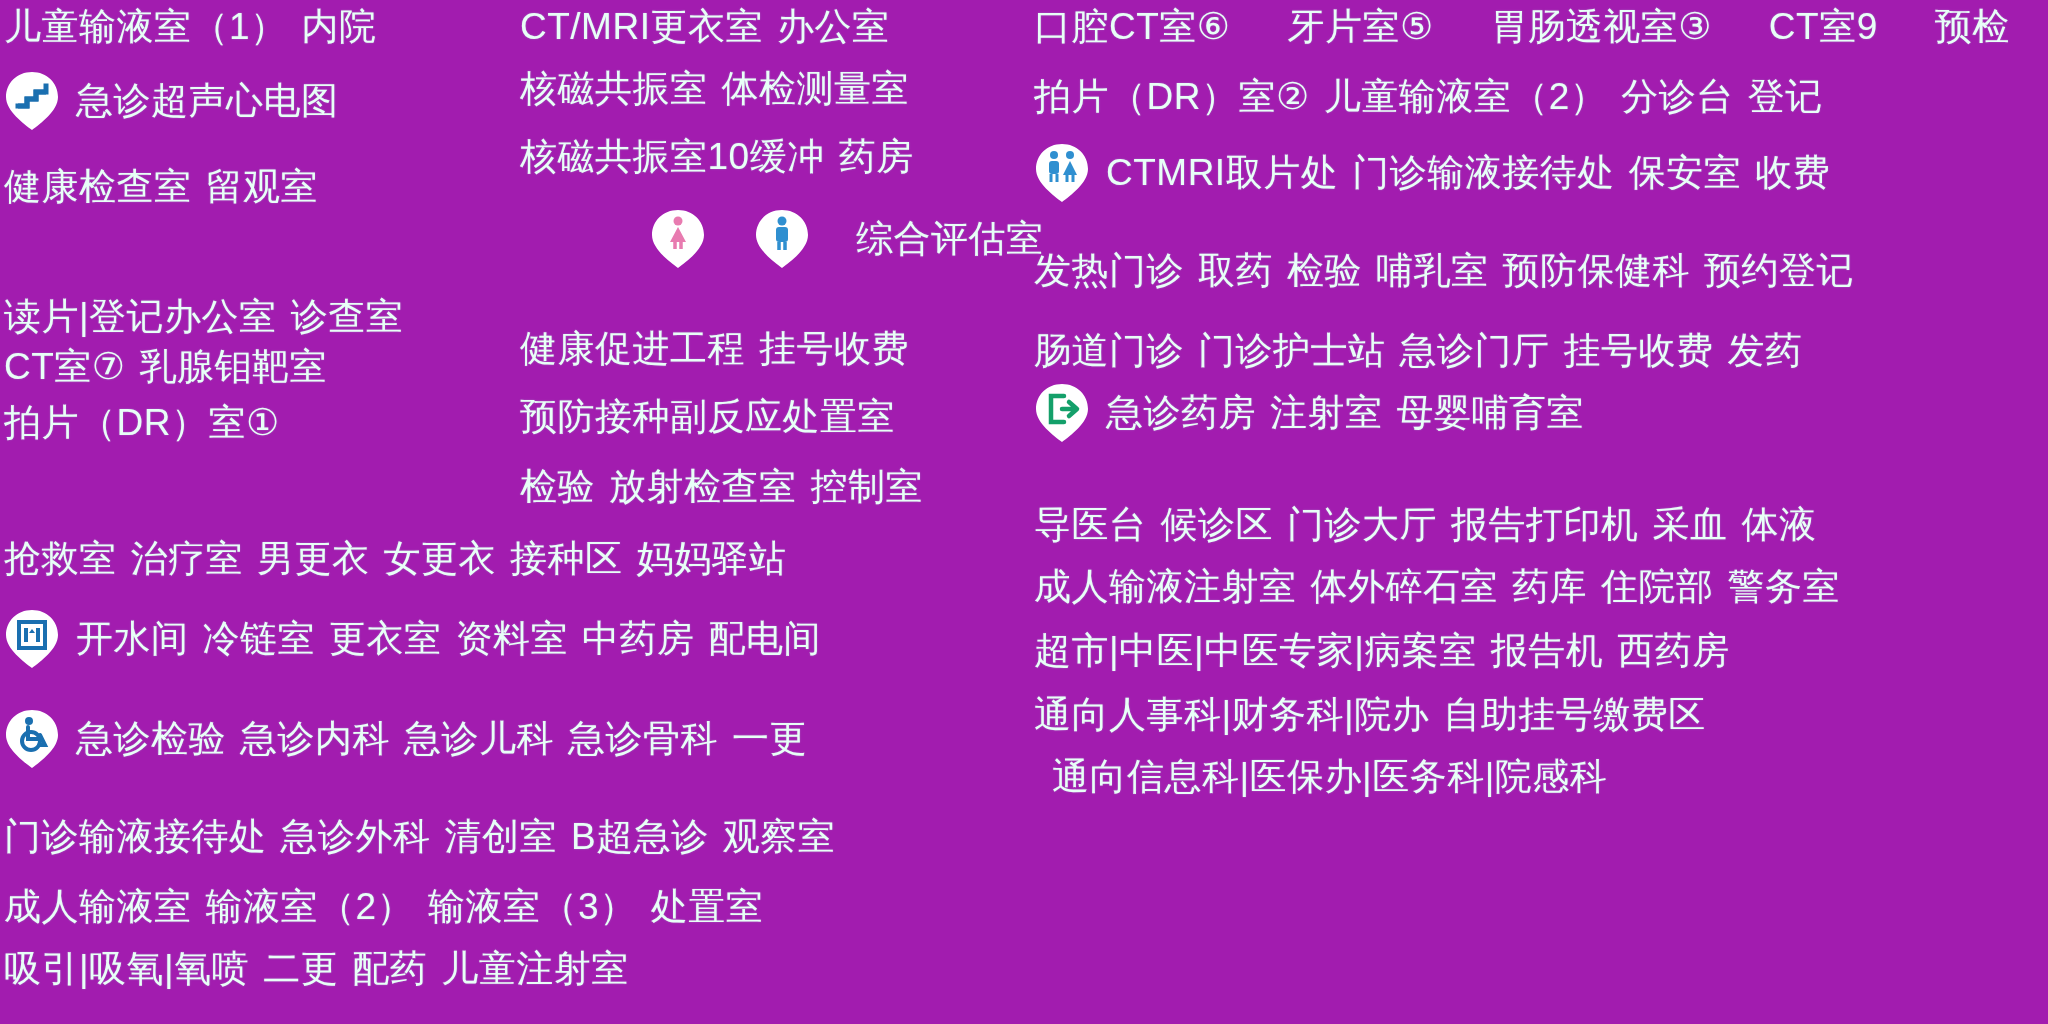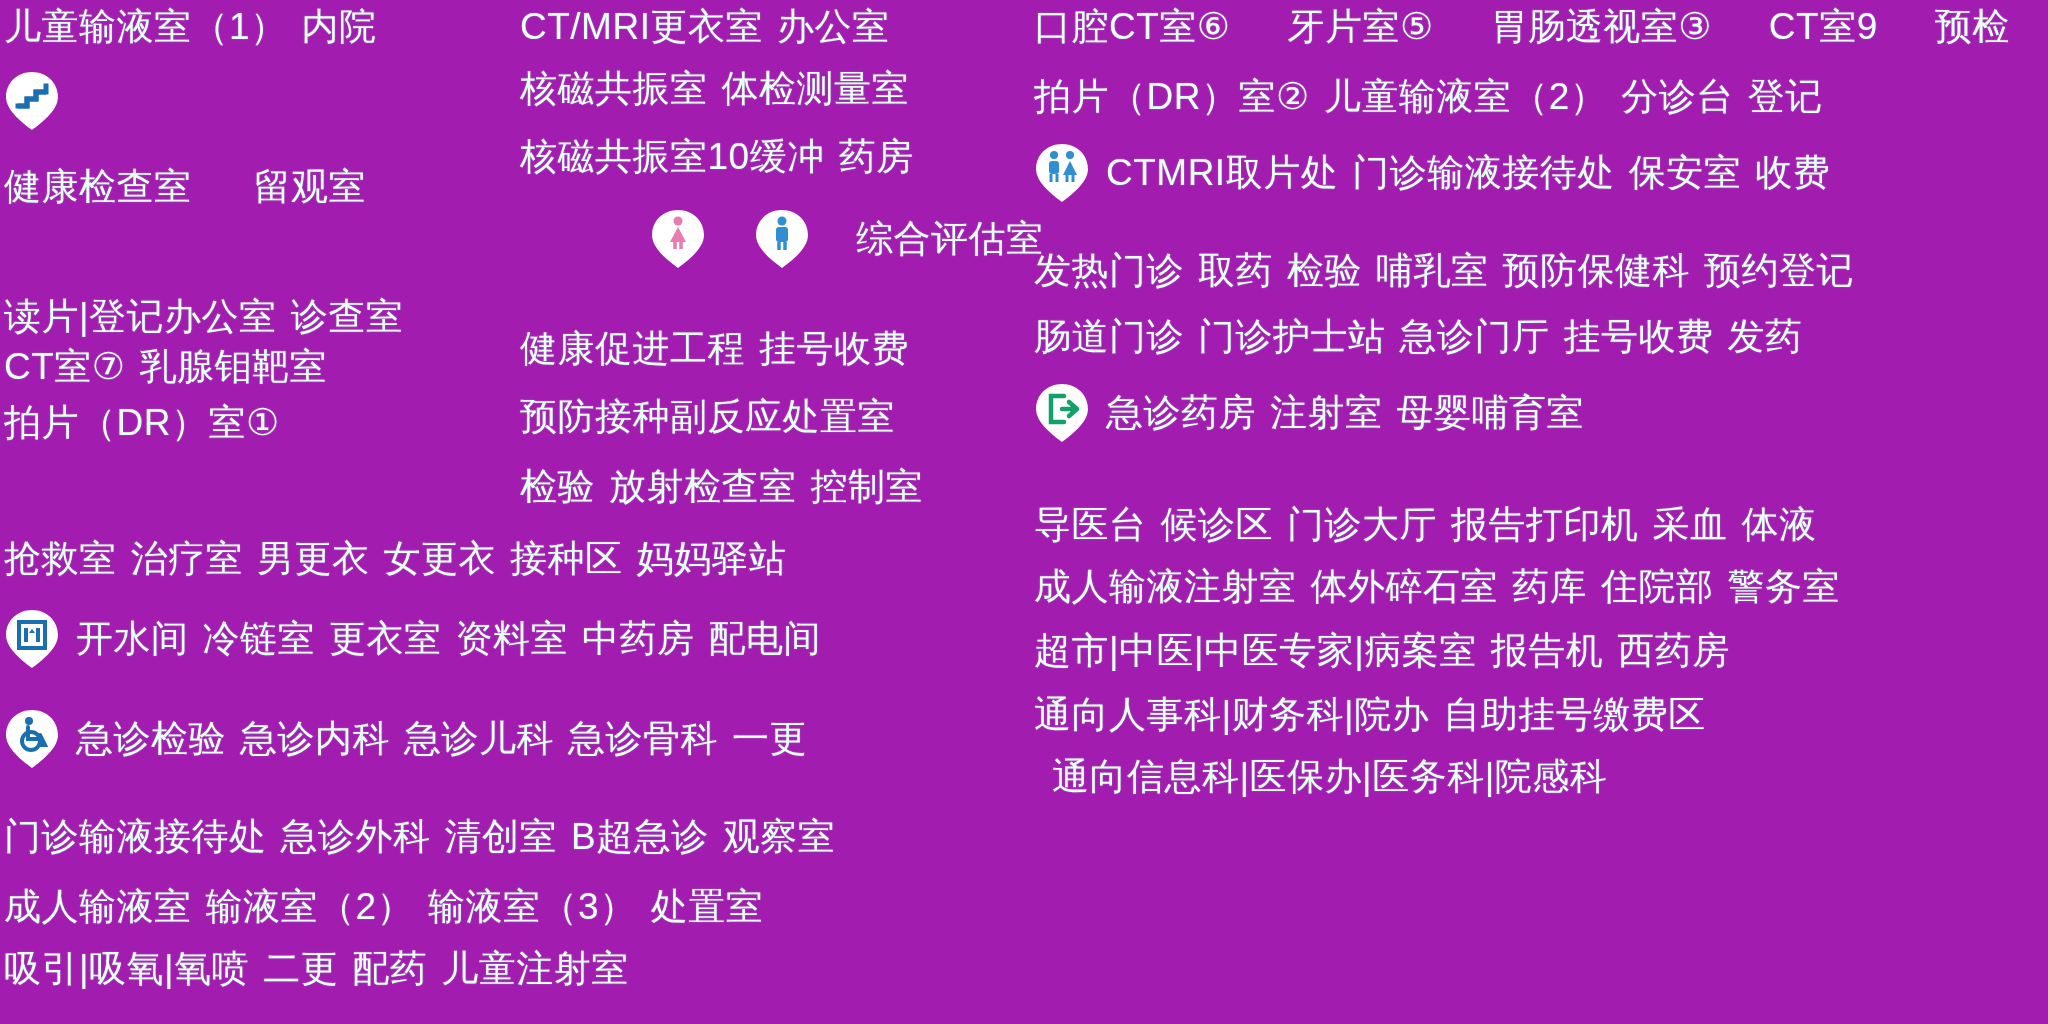--- a/index.html
+++ b/index.html
@@ -55,23 +55,24 @@
     </div>
 
     <div class="row" style="left:4px; top:70px;">
       <span class="icon-badge">
         <svg width="56" height="62" viewBox="0 0 56 62">
           <path d="M28 2 C13 2 2 13 2 27 C2 41 20 54 28 60 C36 54 54 41 54 27 C54 13 43 2 28 2 Z" fill="#ffffff"></path>
           <path d="M14 36 h9 v-7 h9 v-7 h10 v-6" stroke="#1a6fb0" stroke-width="5" fill="none" stroke-linecap="square"></path>
           <path d="M14 36 h9 v-7 h9 v-7 h10" stroke="#1a6fb0" stroke-width="5" fill="none"></path>
         </svg>
       </span>
-    </div>
-
-    <div class="row" style="left:4px; top:168px;gap:48px;">
+      <span class="txt">急诊超声心电图</span>
+    </div>
+
+    <div class="row" style="left:4px; top:168px;">
       <span class="txt">健康检查室</span>
       <span class="txt">留观室</span>
     </div>
 
     <div class="row" style="left:4px; top:298px;">
       <span class="txt">读片|登记办公室</span>
       <span class="txt">诊查室</span>
     </div>
 
     <div class="row" style="left:4px; top:348px;">
@@ -239,21 +240,21 @@
 
     <div class="row" style="left:14px; top:252px;">
       <span class="txt">发热门诊</span>
       <span class="txt">取药</span>
       <span class="txt">检验</span>
       <span class="txt">哺乳室</span>
       <span class="txt">预防保健科</span>
       <span class="txt">预约登记</span>
     </div>
 
-    <div class="row" style="left:14px; top:318px;">
+    <div class="row" style="left:14px; top:332px;">
       <span class="txt">肠道门诊</span>
       <span class="txt">门诊护士站</span>
       <span class="txt">急诊门厅</span>
       <span class="txt">挂号收费</span>
       <span class="txt">发药</span>
     </div>
 
     <div class="row" style="left:14px; top:382px;">
       <span class="icon-badge">
         <svg width="56" height="62" viewBox="0 0 56 62">

